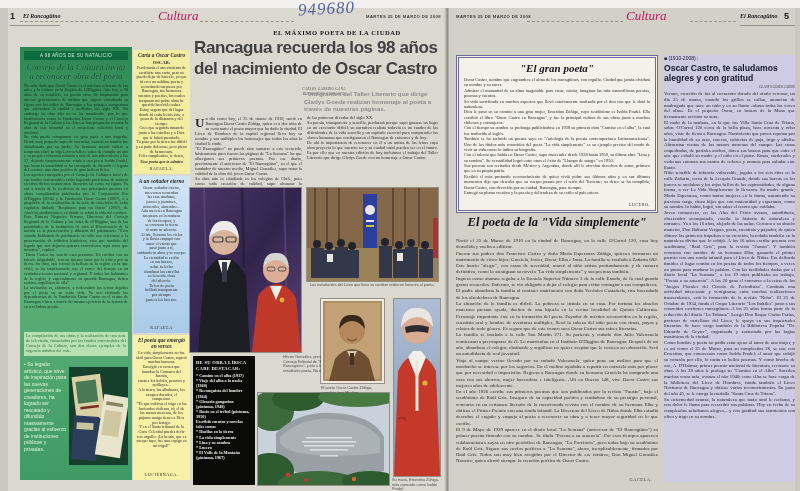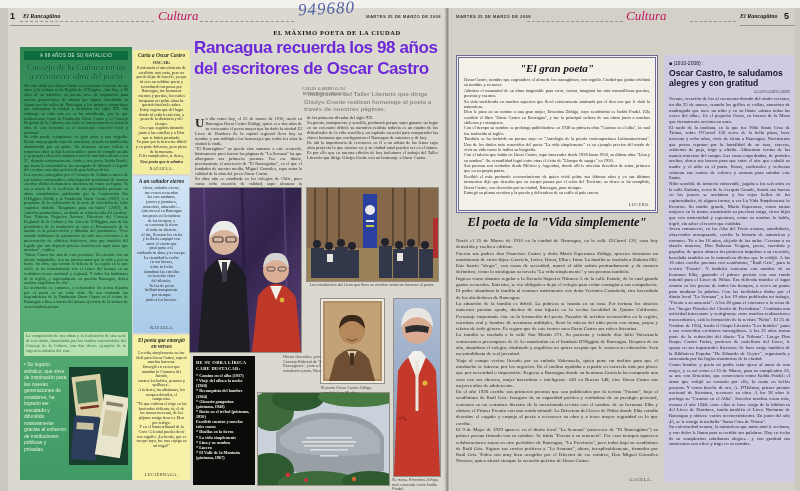--- a/index.html
+++ b/index.html
@@ -53,21 +53,21 @@
   .side-title{font-weight:bold;font-style:italic;font-size:5.4px;line-height:1.1;margin-bottom:1px;}
   .side-salutation{font-weight:bold;font-size:4.6px;margin-bottom:1px;}
   .side-body{font-size:4.1px;line-height:1.14;white-space:pre-line;flex:1;overflow:hidden;text-align:center;}
   .side-signoff{font-style:italic;font-weight:bold;font-size:4.2px;margin-top:1px;}
   .side-signature{font-size:4.2px;letter-spacing:.5px;margin-top:2px;}
 
   
   #kicker{left:242px;top:29px;width:190px;text-align:center;font-weight:bold;font-size:6.5px;
     letter-spacing:.6px;color:#141412;}
   #headline{left:194px;top:37px;width:270px;font-family:"Liberation Sans",sans-serif;
-    font-weight:bold;font-size:17px;line-height:21px;letter-spacing:-0.4px;color:#6d28d9;}
+    font-weight:bold;font-size:17px;line-height:21px;letter-spacing:-0.4px;color:#404040;}
   #byline{left:288px;top:87px;width:72px;text-align:center;font-size:3.8px;line-height:1.2;
     color:#46464a;font-variant:small-caps;letter-spacing:.3px;}
   #deck{left:304px;top:90px;width:136px;font-family:"Liberation Sans",sans-serif;
     font-weight:bold;font-size:6.2px;line-height:1.22;color:#8d8d8a;}
   .bodycol{font-size:4.4px;line-height:1.13;}
   #col1{left:195px;top:112px;width:107px;height:75px;}
   #col2{left:307px;top:116px;width:131px;height:70px;}
   .dropcap{float:left;font-size:13px;line-height:11px;font-weight:bold;margin:0 1px 0 0;}
 
   
@@ -97,21 +97,21 @@
   #gran-poeta-body{font-size:4.4px;line-height:1.22;flex:1;}
   #gran-poeta-sig{text-align:right;font-size:4.2px;letter-spacing:.5px;color:#333;}
   #vida-title{left:456px;top:215px;width:202px;text-align:center;font-weight:bold;font-style:italic;
     font-size:12.5px;color:#121216;}
   #vida-wrap{left:456px;top:238px;width:202px;height:244px;position:absolute;overflow:hidden;
     display:flex;flex-direction:column;}
   #vida-body{font-size:5px;line-height:1.26;flex:1;}
   #vida-sig{text-align:right;font-size:4.4px;letter-spacing:.5px;color:#333;padding-right:6px;}
 
   #lavender-col{left:664px;top:55px;width:131px;height:427px;position:absolute;background:#cfcbe2;
-    padding:5px;box-sizing:border-box;display:flex;flex-direction:column;overflow:hidden;}
+    box-sizing:border-box;display:flex;flex-direction:column;overflow:hidden;}
   #lav-tag{font-family:"Liberation Sans",sans-serif;font-size:5px;color:#15152a;margin-bottom:3px;}
   #lav-title{font-family:"Liberation Sans",sans-serif;font-weight:bold;font-size:8.6px;
     line-height:1.12;color:#15152e;margin-bottom:2px;}
   #lav-byline{text-align:right;font-size:3.8px;font-variant:small-caps;color:#3a3a44;margin-bottom:2px;}
   #lav-body{font-size:4.8px;line-height:1.18;flex:1;color:#26262c;}
 </style>
 </head>
 <body>
 
 <div id="spread">
@@ -211,21 +211,21 @@
 canta a los boldos, peumos y quillayes...
 A la tierra, las albahacas, los campos dorados, el campesino.
 "Tú que cultivas el trigo en las haciendas chilenas, tú, el de las manos morenas, de los pájaros amigo tienes a Dios por testigo.
 Y en el Santo tribunal de la Corte Celestial puedes decir con orgullo: ¡La bestia, que es cuerpo tuyo, fue una espiga en mi trigal!"</div>
     <div class="side-signature">LUCIÉRNAGA.</div>
   </div>
 
   <div class="abs" id="kicker">EL MÁXIMO POETA DE LA CIUDAD</div>
   <div class="abs" id="headline">
     <div>Rancagua recuerda los 98 años</div>
-    <div>del escritores de Oscar Castro</div>
+    <div>del nacimiento de Oscar Castro</div>
   </div>
   <div class="abs prose" id="byline">Carlos Garrido Gana
 Fotos Nico Carrasco</div>
   <div class="abs" id="deck">• Integrantes del Taller Literario que dirige Gladys Goede realizan homenaje al poeta a través de nuestras páginas.</div>
   <div class="abs bodycol prose" id="col1">
     <span class="dropcap">U</span><span>n día como hoy, el 25 de marzo de 1910, nació en Rancagua Oscar Castro Zúñiga, quien es a dos años de su centenario el poeta mayor que ha dado la ciudad. El Liceo de Hombres de la capital regional lleva hoy su nombre y son múltiples los homenajes que todos los años la ciudad le rinde.
 "El Rancagüino" no puede sino sumarse a este recuerdo, básicamente pues fueron las páginas de "La Semana" las que albergaron sus primeros poemas. Fue ese diario, precisamente el antecesor de "El Rancagüino", en el que el fundador de nuestro medio, Miguel González, supo notar la calidad de la obra del joven Oscar Castro.
 Su obra aún es estudiada en los colegios de Chile, pues como toda creación de calidad, supo alcanzar la universalidad y trascender su tiempo, pese a que su origen está claramente ligado al Rancagua</span>
   </div>
   <div class="abs bodycol prose" id="col2">de las primeras décadas del siglo XX.

